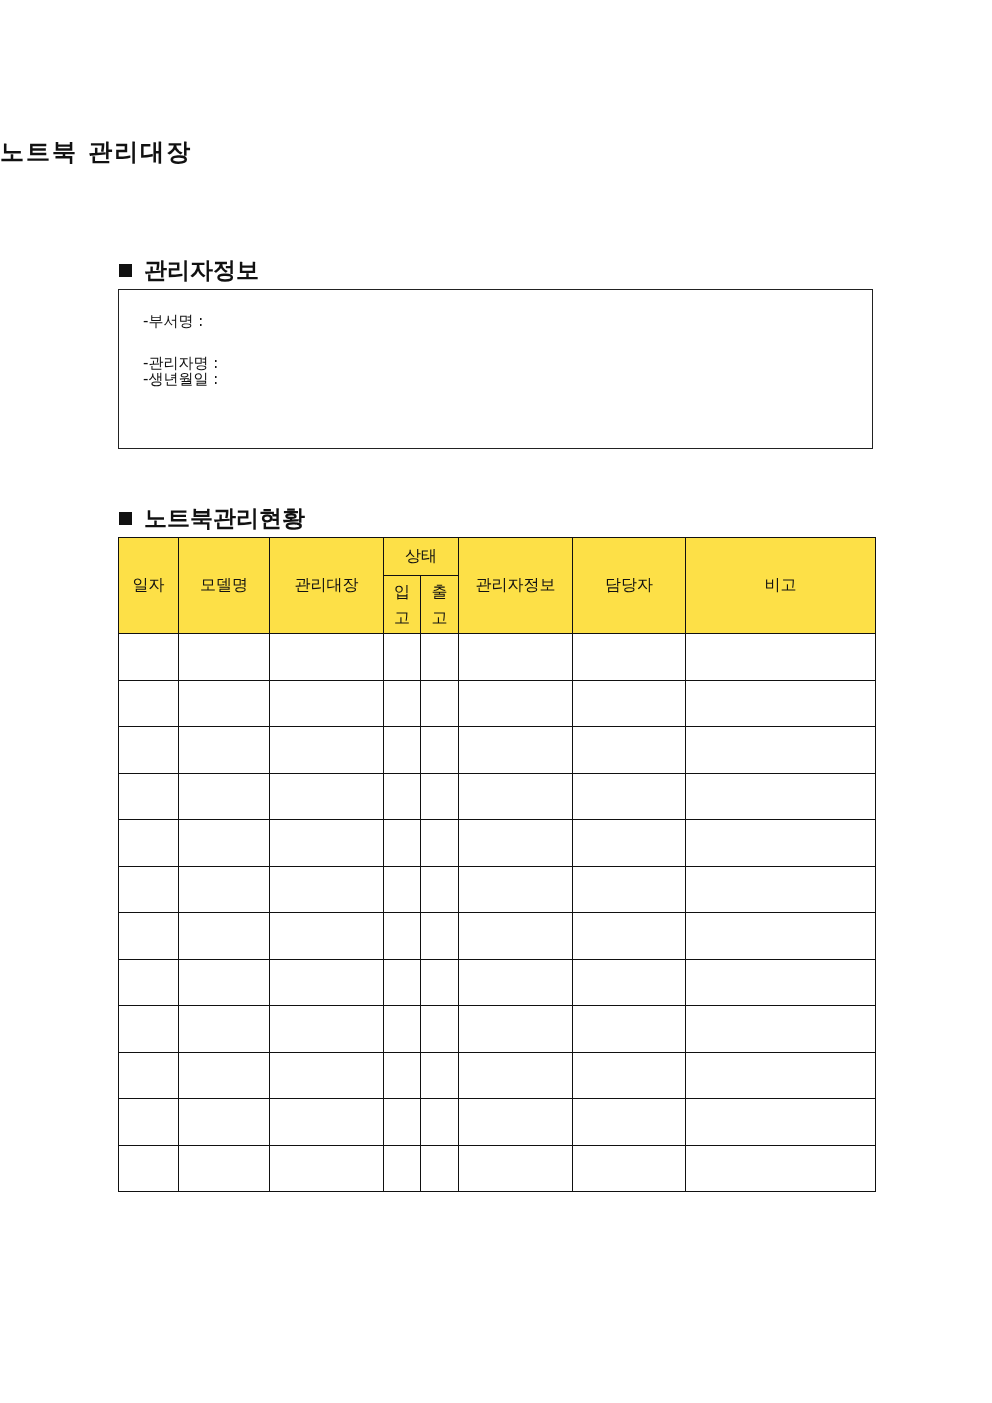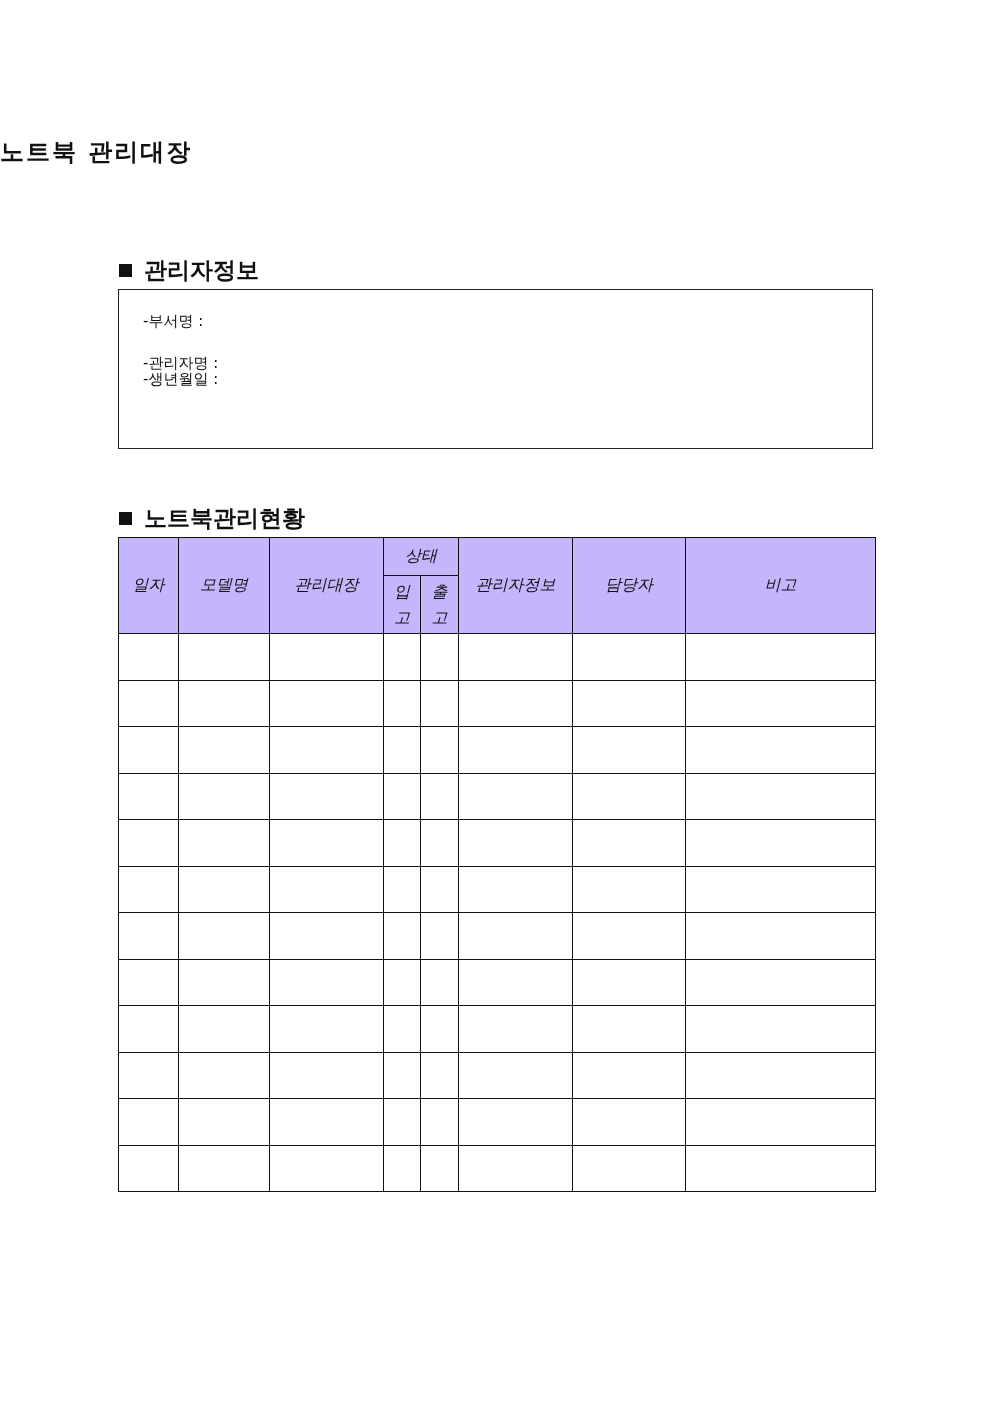--- a/index.html
+++ b/index.html
@@ -4,21 +4,21 @@
 <style>
   html, body { margin: 0; padding: 0; background: #ffffff; }
   body { width: 992px; height: 1403px; position: relative; font-family: "DejaVu Sans", "Liberation Sans", sans-serif; color: #111; }
   .title { position: absolute; top: 136px; left: 0; width: 804px; text-align: left; font-size: 24px; font-weight: bold; letter-spacing: 2px; }
   .section-heading { position: absolute; left: 119px; font-size: 23px; font-weight: bold; display: flex; align-items: center; }
   .square { display: inline-block; width: 13px; height: 13px; background: #111; margin-right: 12px; }
   .info-box { position: absolute; left: 118px; top: 289px; width: 755px; height: 160px; border: 1px solid #222; box-sizing: border-box; }
   .info-line { position: absolute; left: 24px; font-size: 15px; }
   table.grid { position: absolute; left: 118px; top: 537px; border-collapse: collapse; table-layout: fixed; width: 757px; }
   table.grid td, table.grid th { border: 1.5px solid #111; padding: 0; font-weight: normal; font-size: 16px; text-align: center; vertical-align: middle; }
-  table.grid th { background: #c4b5fd; font-style: italic; }
+  table.grid th { background: #fde047; }
   .sub { line-height: 26px; font-size: 15px; }
   tr.body-row td { height: 45.5px; }
 </style>
 </head>
 <body>
 
 <div class="title">노트북 관리대장</div>
 
 <div class="section-heading" style="top:255px;">
   <span class="square"></span>

